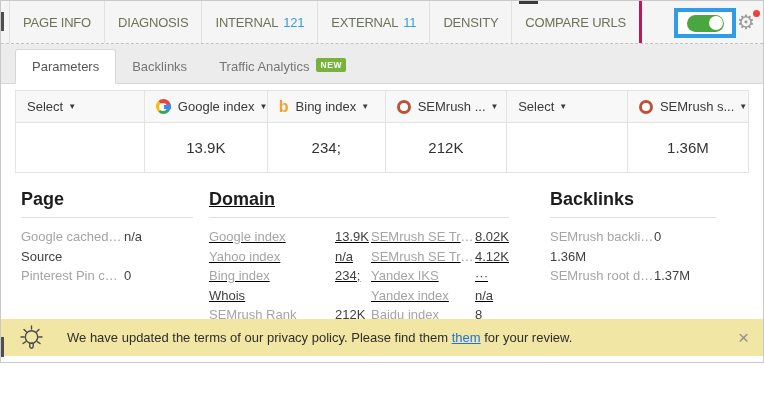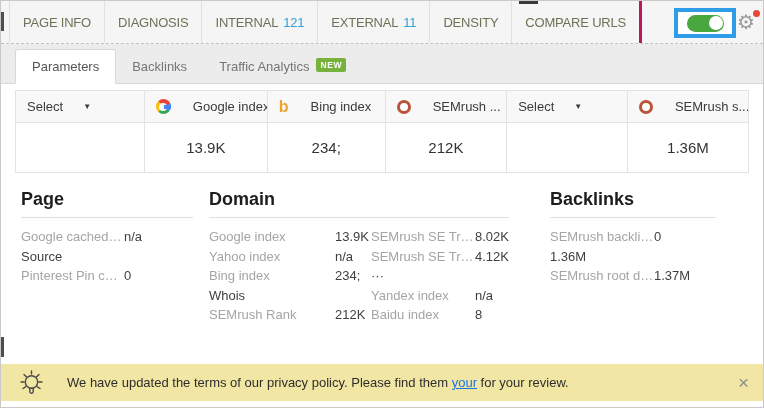--- a/index.html
+++ b/index.html
@@ -1,19 +1,19 @@
 <!DOCTYPE html>
 <html><head>
 <meta charset="utf-8">
 <style>
   * { margin:0; padding:0; box-sizing:border-box; }
   html,body { background:#fff; }
   body { font-family:"Liberation Sans", sans-serif; }
   .app {
-    position:relative; width:764px; height:408px;
+    position:relative; width:764px; height:363px;
     border:1px solid #c9c9c9; background:#fff; overflow:hidden;
   }
   
   .top-bar {
     display:flex; height:43px; background:#f5f5f5;
     border-bottom:1px dashed #c2c2c2; padding-left:8px;
   }
   .top-tab {
     display:flex; align-items:center; padding:0 13px;
     border-left:1px solid #e1e1e1; color:#6b7355;
@@ -52,21 +52,21 @@
   .badge {
     background:#77b33c; color:#fff; font-size:8.5px; font-weight:bold;
     padding:2px 4px; border-radius:2px; margin-left:7px;
     text-transform:uppercase; letter-spacing:0.6px; position:relative; top:-1px;
   }
   
   .content { padding:6px 14px 0 14px; }
   .ptable { border:1px solid #e3e3e3; }
   .t-head { display:flex; height:32px; background:#f8f8f8; border-bottom:1px solid #e3e3e3; }
   .t-vals { display:flex; height:49px; background:#fff; }
-  .t-cell { border-right:1px solid #e3e3e3;gap:15px; }
+  .t-cell { border-right:1px solid #e3e3e3; }
   .t-cell:last-child { border-right:none; }
   .c0{width:17.6%;} .c1{width:16.8%;} .c2{width:16.1%;} .c3{width:16.6%;} .c4{width:16.5%;} .c5{width:16.4%;}
   .h-cell { display:flex; align-items:center; padding-left:11px; font-size:13px; color:#3a3a3a; cursor:pointer; white-space:nowrap; overflow:hidden; }
   .caret { font-size:8px; margin-left:5px; color:#3a3a3a; }
   .v-cell { display:flex; align-items:center; justify-content:center; font-size:15px; color:#333; }
   
   .g-icon { position:relative; width:15px; height:15px; min-width:15px; border-radius:50%; margin-right:7px;
     background:conic-gradient(from -45deg,#ea4335 110deg,#4285f4 90deg 180deg,#34a853 180deg 270deg,#fbbc05 270deg); }
   .g-icon::before { content:""; position:absolute; inset:3.5px; background:#f8f8f8; border-radius:50%; }
   .g-icon::after { content:""; position:absolute; right:0; top:6px; width:7px; height:3.5px; background:#4285f4; }
@@ -74,21 +74,21 @@
   .sem-icon { width:14px; height:14px; min-width:14px; border-radius:50%; border:3px solid #b9543a; background:#fff; margin-right:7px; }
   
   .sections { display:flex; padding:16px 6px 0 6px; }
   .sec-title { font-size:18px; font-weight:bold; color:#1d1d1d; padding-bottom:7px; border-bottom:1px solid #e0e0e0; margin-bottom:9px; }
   .srow { display:flex; font-size:13px; line-height:19.5px; white-space:nowrap; }
   .lbl { color:#a5a5a5; overflow:hidden; text-overflow:ellipsis; }
   .lbl.dark { color:#3f3f3f; }
   .val { color:#3f3f3f; }
   .sec-page { width:172px; margin-right:16px; }
   .sec-page .lbl { width:103px; }
-  .sec-domain { width:300px; margin-right:41px; }
+  .sec-domain { width:300px; margin-right:41px;text-decoration:underline; }
   .dcols { display:flex; }
   .dcol1 { width:180px; }
   .dcol1 .lbl { width:126px; }
   .dcol2 { flex:1; }
   .dcol2 .lbl { width:104px; }
   .sec-backlinks { width:166px; }
   .sec-backlinks .lbl { width:104px; }
   
   .notice {
     position:absolute; left:0; right:0; bottom:6px; height:37px;
@@ -248,20 +248,21 @@
           <div class="dcol2">
             <div class="srow">
               <span class="lbl">SEMrush SE Traffic</span>
               <span class="val">8.02K</span>
             </div>
             <div class="srow">
               <span class="lbl">SEMrush SE Traff...</span>
               <span class="val">4.12K</span>
             </div>
             <div class="srow">
+              <span class="lbl">Yandex IKS</span>
               <span class="val">···</span>
             </div>
             <div class="srow">
               <span class="lbl">Yandex index</span>
               <span class="val">n/a</span>
             </div>
             <div class="srow">
               <span class="lbl">Baidu index</span>
               <span class="val">8</span>
             </div>
@@ -294,21 +295,21 @@
         <path d="M11.8 20.4 h3.4 v3.2 a1.7 1.7 0 0 1 -3.4 0 z"></path>
         <line x1="13.5" y1="3" x2="13.5" y2="6"></line>
         <line x1="3" y1="14" x2="6.2" y2="14"></line>
         <line x1="20.8" y1="14" x2="24" y2="14"></line>
         <line x1="6" y1="6.5" x2="8.3" y2="8.8"></line>
         <line x1="21" y1="6.5" x2="18.7" y2="8.8"></line>
         <line x1="5" y1="20.5" x2="7.5" y2="18.8"></line>
         <line x1="22" y1="20.5" x2="19.5" y2="18.8"></line>
       </svg>
     </span>
-    <span class="notice-text"><span>We have updated the terms of our privacy policy. Please find them </span><span class="notice-link">your</span><span> for your review.</span></span>
+    <span class="notice-text"><span>We have updated the terms of our privacy policy. Please find them </span><span class="notice-link">them</span><span> for your review.</span></span>
     <span class="close-x">×</span>
   </div>
 
   <div class="edge1"></div>
   <div class="edge2"></div>
   <div class="edge3"></div>
 
 </div>
 
 </body></html>

